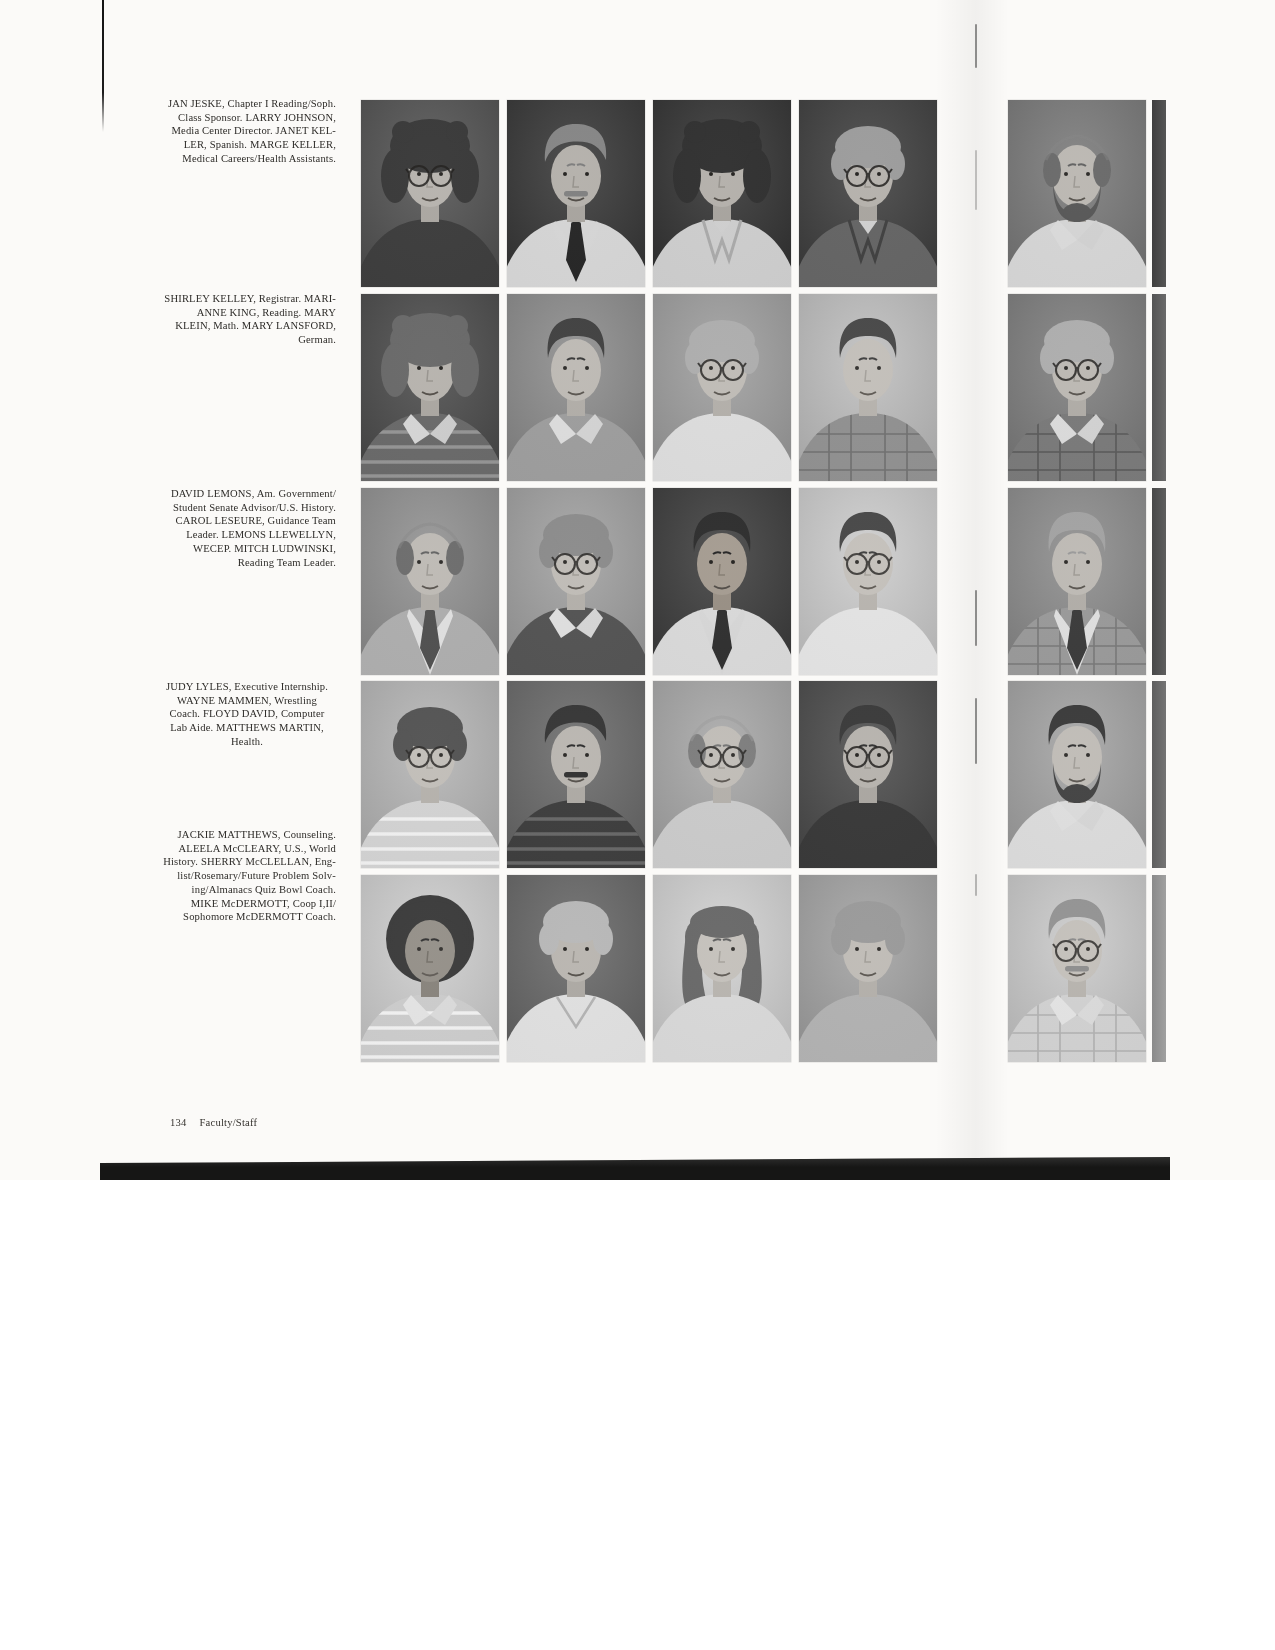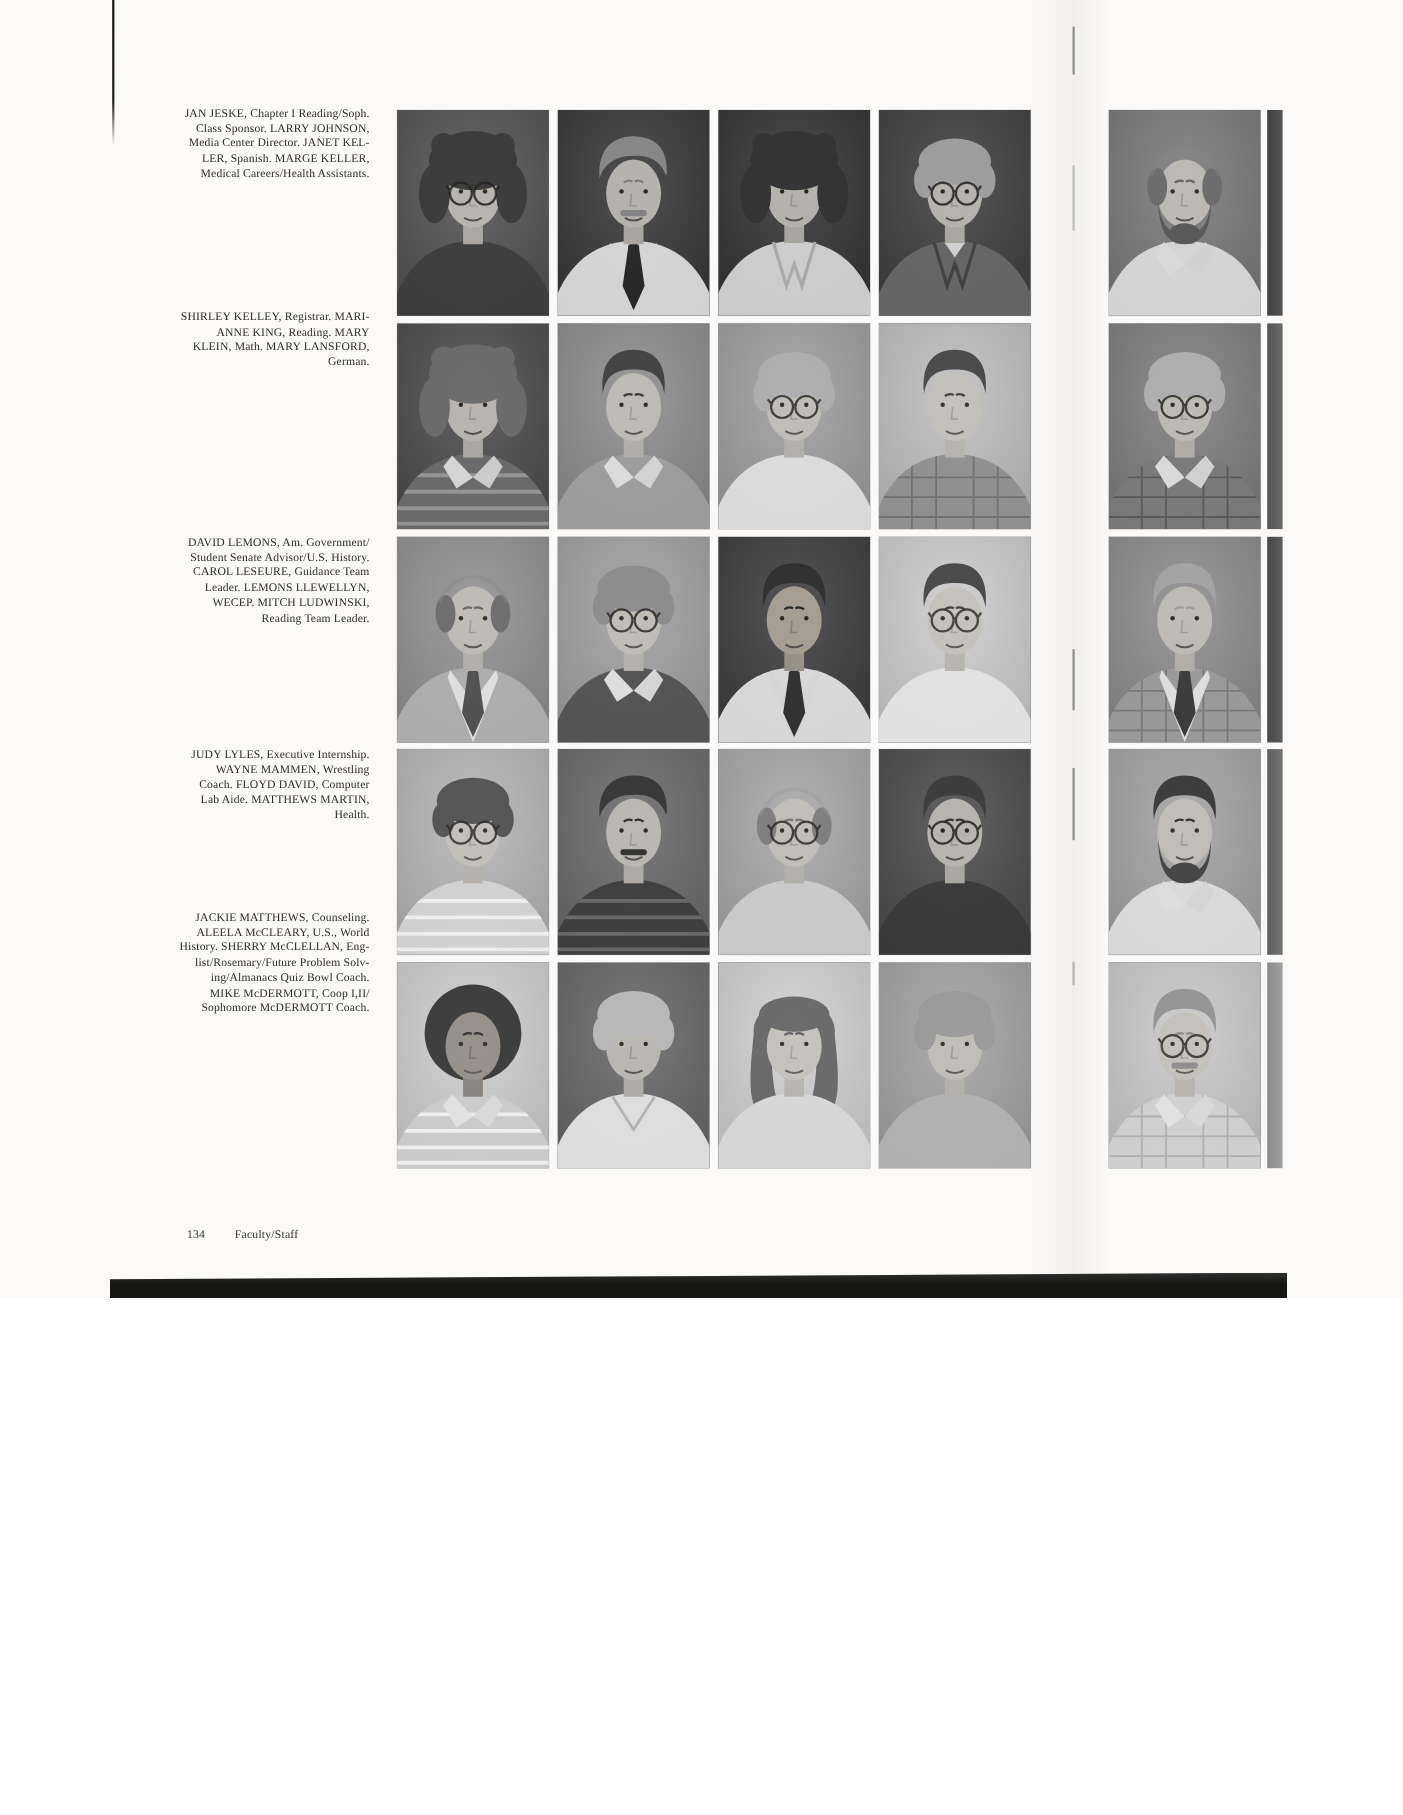--- a/index.html
+++ b/index.html
@@ -16,21 +16,21 @@
   .caption{position:absolute;left:158px;width:178px;text-align:right;
            font-size:10.6px;line-height:13.7px;color:#2e2c29;letter-spacing:0.15px;}
   .caption .cap-line{white-space:nowrap;}
   
   .photo{position:absolute;width:138px;height:187px;background:#777;overflow:hidden;
          box-shadow:0 0 0 0.5px rgba(0,0,0,0.12);}
   .photo svg{display:block;width:100%;height:100%;}
   .sliver{position:absolute;left:1152px;width:14px;height:187px;}
   
   .footer{position:absolute;left:170px;top:1117px;font-size:10.6px;color:#35322e;
-          display:flex;gap:27px;letter-spacing:0.2px;}
+          display:flex;gap:13px;letter-spacing:0.2px;}
   
   .black-block{position:absolute;left:100px;top:1157px;width:1070px;height:493px;background:#161615;
                clip-path:polygon(0 6px,100% 0,100% 100%,0 100%);}
   .black-block:after{content:"";position:absolute;left:0;top:0;width:100%;height:10px;
                background:linear-gradient(to bottom,rgba(120,120,120,0.25),rgba(0,0,0,0));}
 </style>
 </head>
 <body>
 
 <div class="screen">
@@ -45,35 +45,35 @@
   <div class="gutter-dash" style="top:874px;height:22px;opacity:.6;"></div>
 
   <div id="captions">
       <div class="caption" style="top: 97px;">
         <div class="cap-line">JAN JESKE, Chapter I Reading/Soph.</div>
         <div class="cap-line">Class Sponsor. LARRY JOHNSON,</div>
         <div class="cap-line">Media Center Director. JANET KEL-</div>
         <div class="cap-line">LER, Spanish. MARGE KELLER,</div>
         <div class="cap-line">Medical Careers/Health Assistants.</div>
       </div>
-      <div class="caption" style="top: 282px;">
+      <div class="caption" style="top: 292px;">
         <div class="cap-line">SHIRLEY KELLEY, Registrar. MARI-</div>
         <div class="cap-line">ANNE KING, Reading. MARY</div>
         <div class="cap-line">KLEIN, Math. MARY LANSFORD,</div>
         <div class="cap-line">German.</div>
       </div>
       <div class="caption" style="top: 487px;">
         <div class="cap-line">DAVID LEMONS, Am. Government/</div>
         <div class="cap-line">Student Senate Advisor/U.S. History.</div>
         <div class="cap-line">CAROL LESEURE, Guidance Team</div>
         <div class="cap-line">Leader. LEMONS LLEWELLYN,</div>
         <div class="cap-line">WECEP. MITCH LUDWINSKI,</div>
         <div class="cap-line">Reading Team Leader.</div>
       </div>
-      <div class="caption" style="top: 680px;">
+      <div class="caption" style="top: 680px; text-align: center;">
         <div class="cap-line">JUDY LYLES, Executive Internship.</div>
         <div class="cap-line">WAYNE MAMMEN, Wrestling</div>
         <div class="cap-line">Coach. FLOYD DAVID, Computer</div>
         <div class="cap-line">Lab Aide. MATTHEWS MARTIN,</div>
         <div class="cap-line">Health.</div>
       </div>
       <div class="caption" style="top: 828px;">
         <div class="cap-line">JACKIE MATTHEWS, Counseling.</div>
         <div class="cap-line">ALEELA McCLEARY, U.S., World</div>
         <div class="cap-line">History. SHERRY McCLELLAN, Eng-</div>

